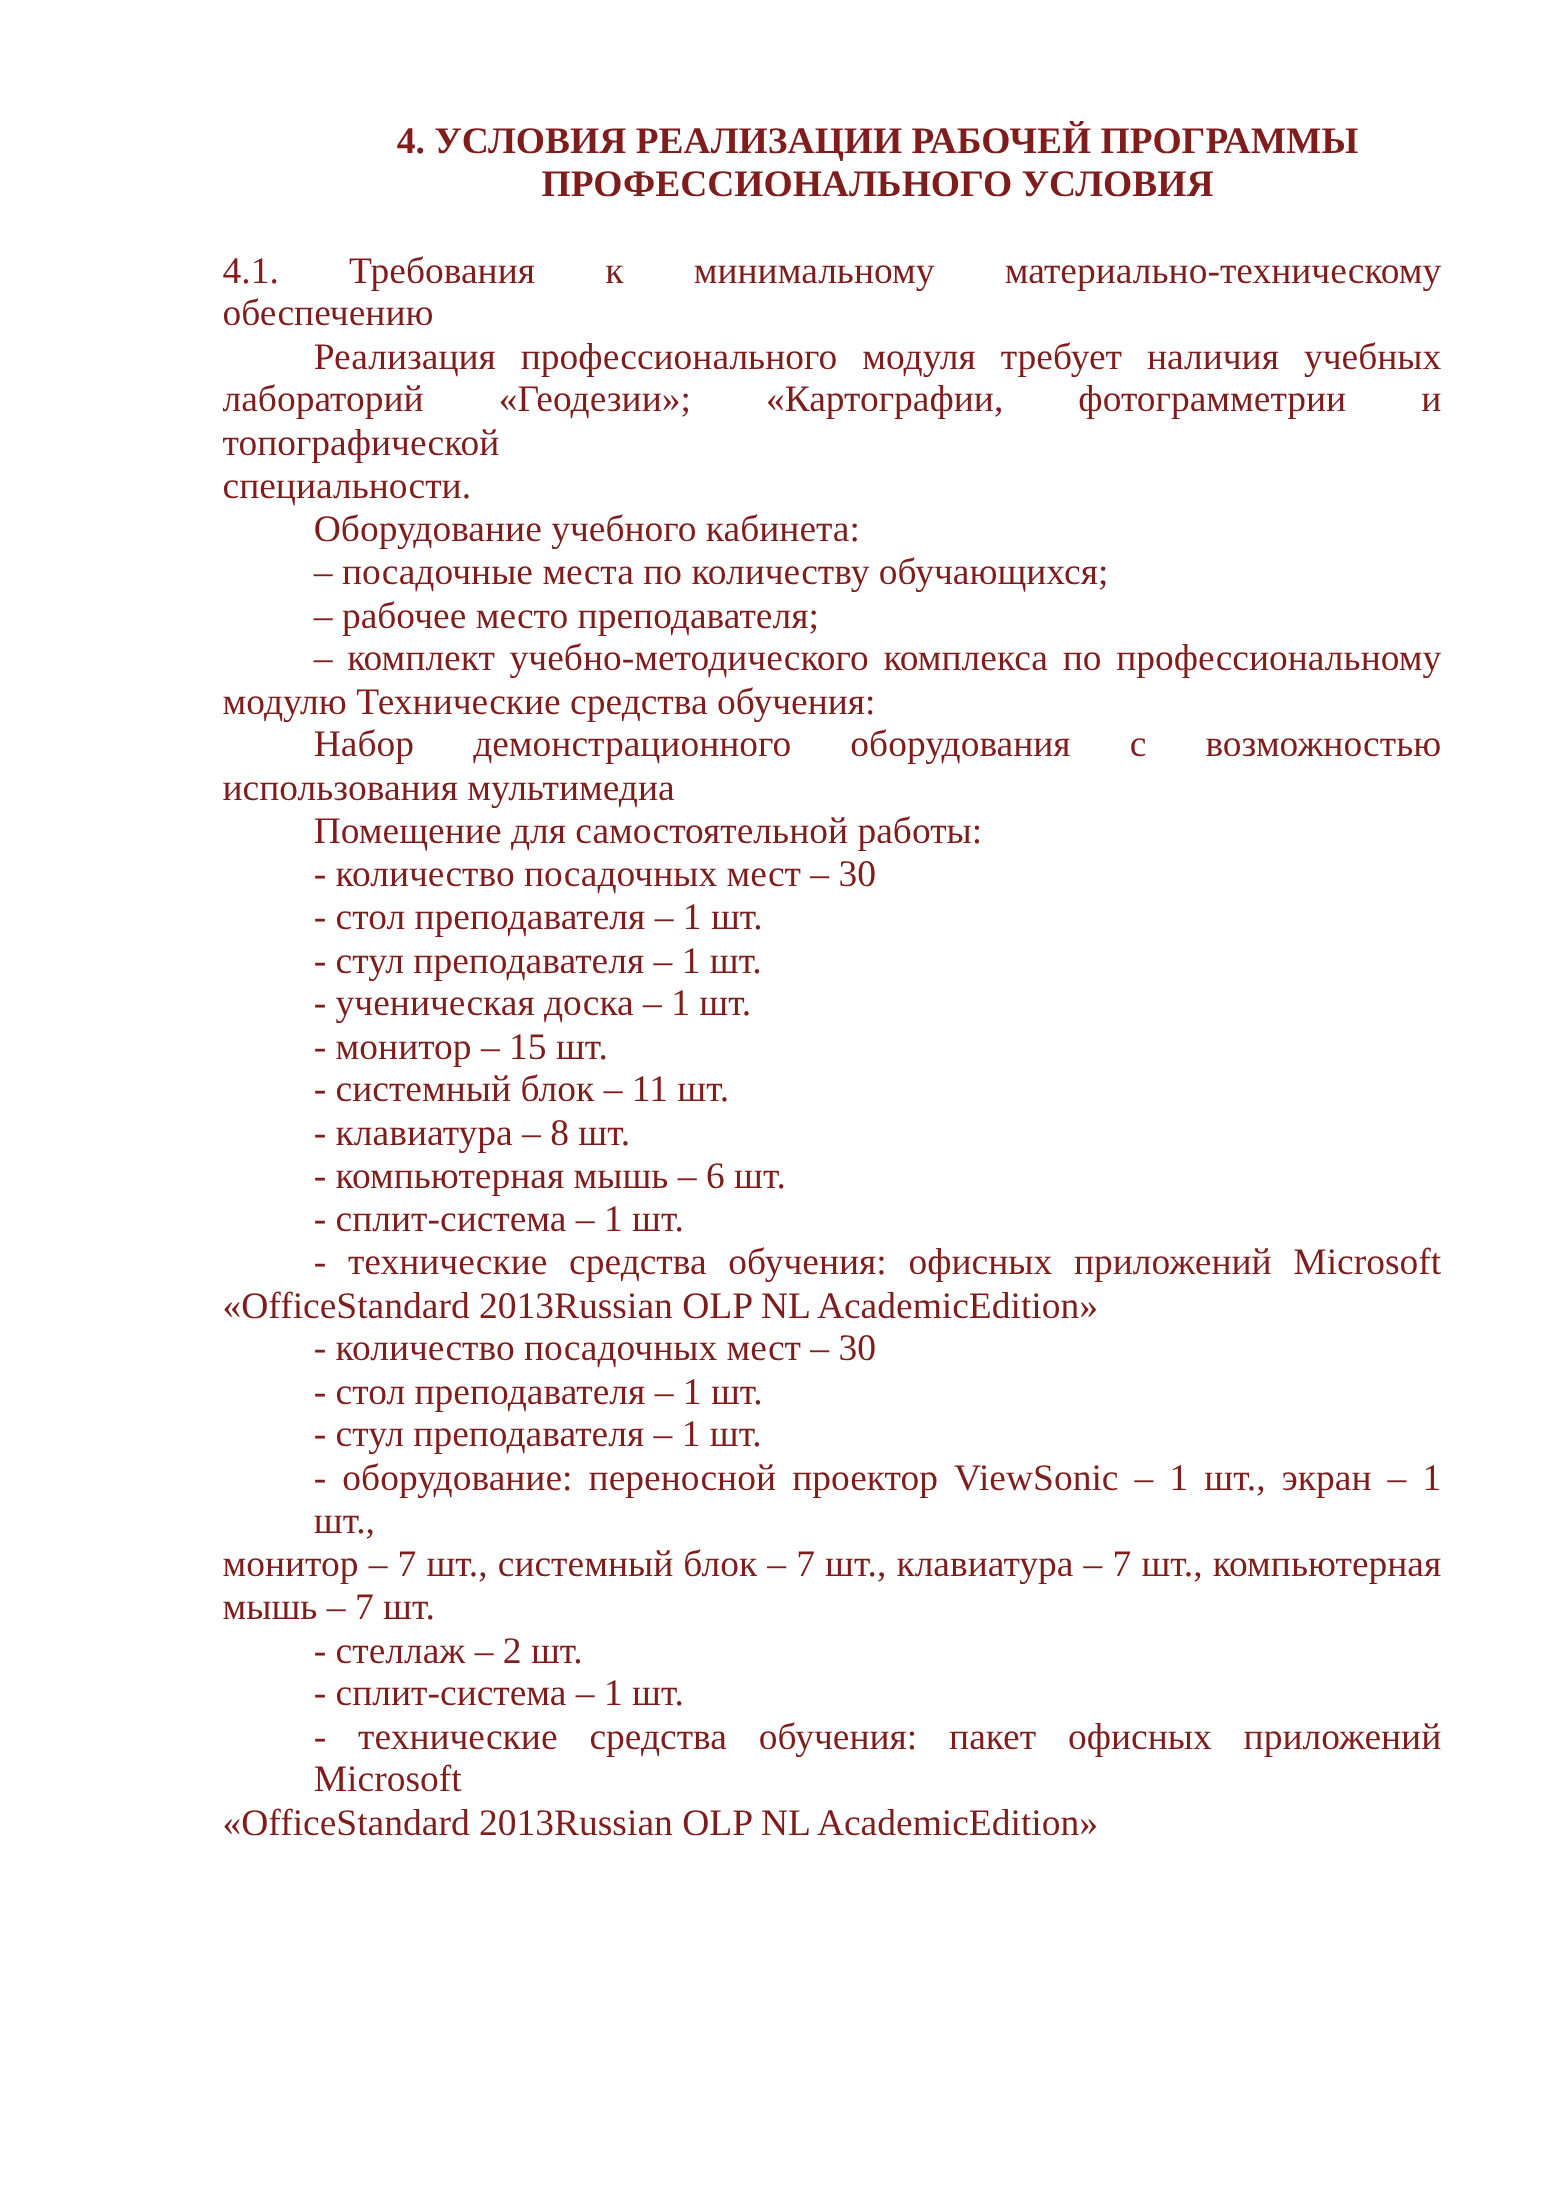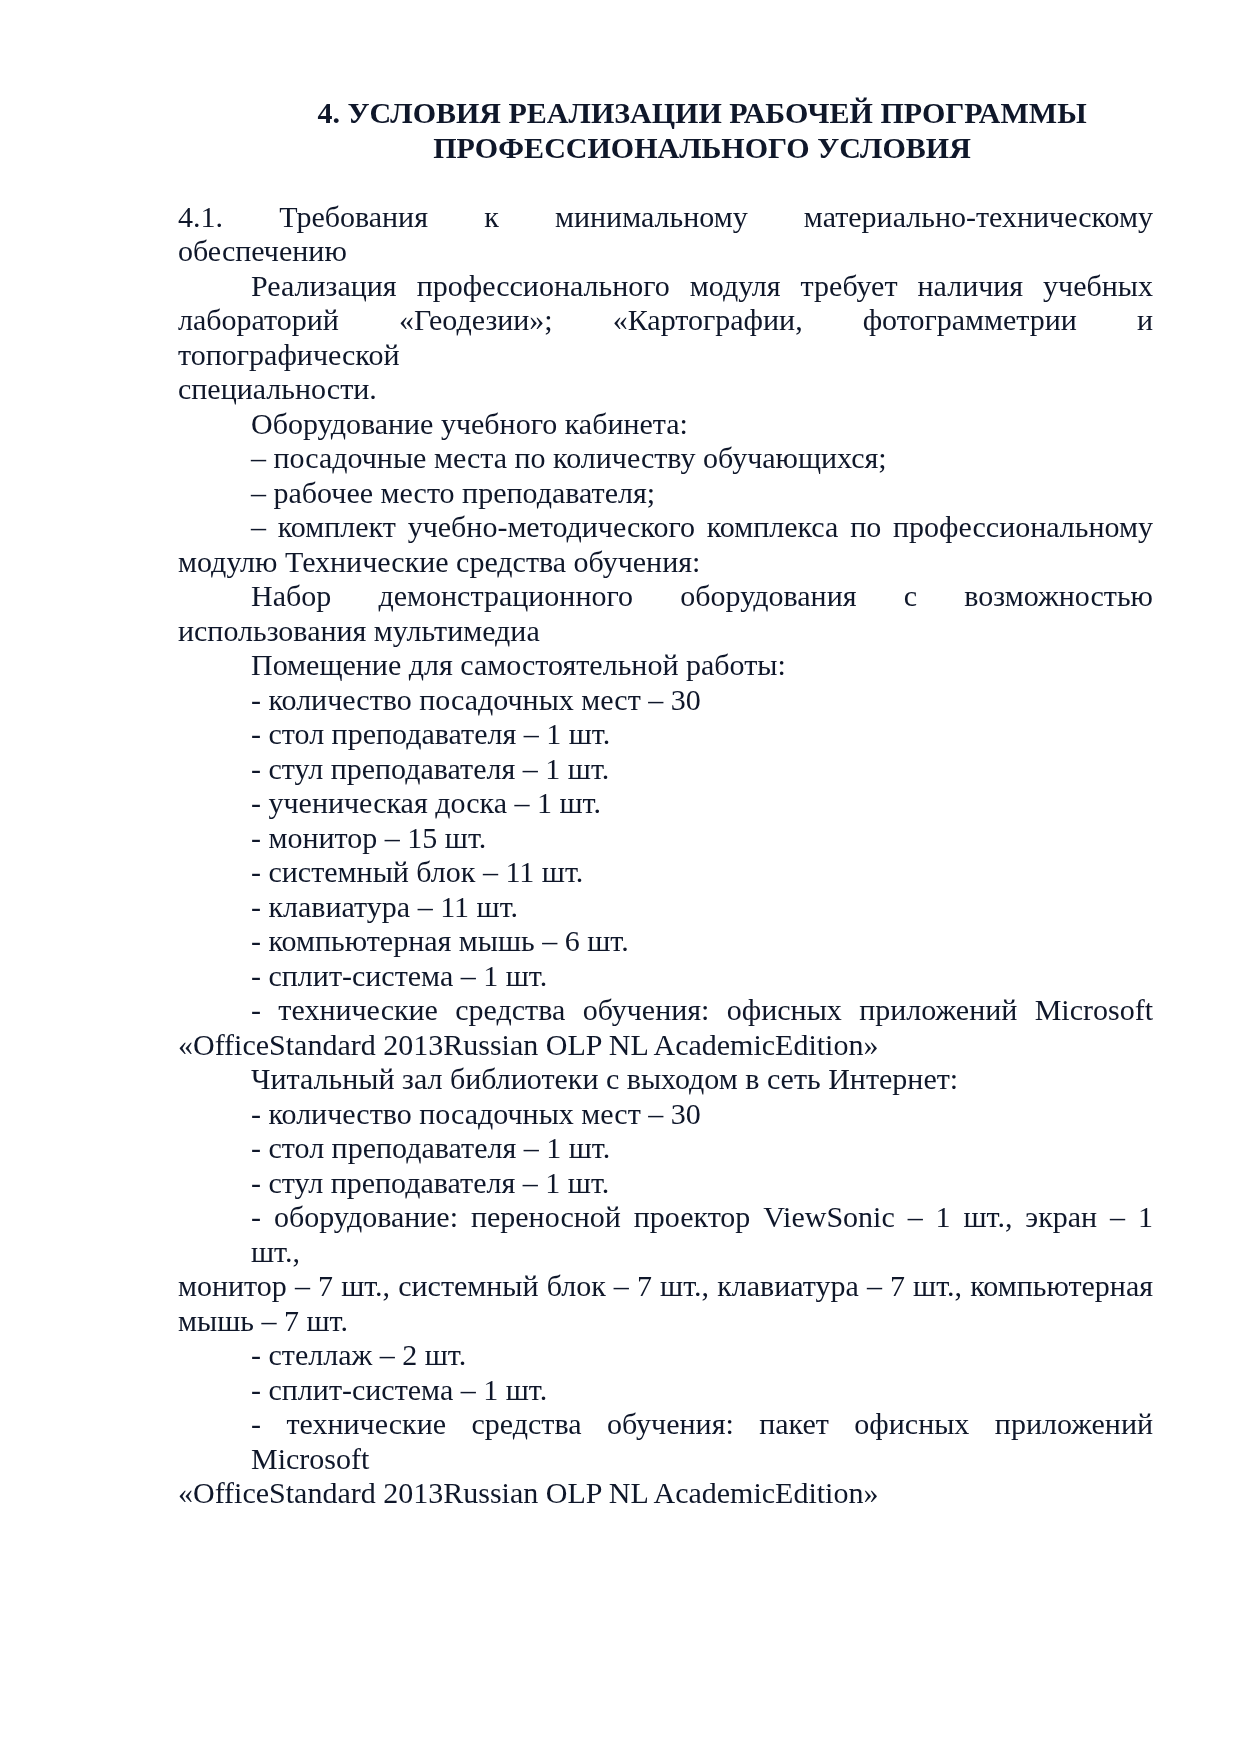--- a/index.html
+++ b/index.html
@@ -5,21 +5,21 @@
   html, body {
     margin: 0;
     padding: 0;
     background: #ffffff;
   }
   .page {
     position: relative;
     width: 1240px;
     height: 1755px;
     background: #ffffff;
-    color: #0f172a;
+    color: #7f1d1d;
     font-family: "Liberation Serif", "DejaVu Serif", serif;
     font-size: 30px;
     overflow: hidden;
   }
   .content {
     position: absolute;
     top: 96px;
     left: 178px;
     right: 87px;
   }
@@ -105,34 +105,31 @@
         <div class="block">
           <div class="line indent">- ученическая доска – 1 шт.</div>
         </div>
         <div class="block">
           <div class="line indent">- монитор – 15 шт.</div>
         </div>
         <div class="block">
           <div class="line indent">- системный блок – 11 шт.</div>
         </div>
         <div class="block">
-          <div class="line indent">- клавиатура – 11 шт.</div>
+          <div class="line indent">- клавиатура – 8 шт.</div>
         </div>
         <div class="block">
           <div class="line indent">- компьютерная мышь – 6 шт.</div>
         </div>
         <div class="block">
           <div class="line indent">- сплит-система – 1 шт.</div>
         </div>
         <div class="block">
           <div class="line fill indent">- технические средства обучения: офисных приложений Microsoft</div>
           <div class="line">«OfficeStandard 2013Russian OLP NL AcademicEdition»</div>
-        </div>
-        <div class="block">
-          <div class="line indent">Читальный зал библиотеки с выходом в сеть Интернет:</div>
         </div>
         <div class="block">
           <div class="line indent">- количество посадочных мест – 30</div>
         </div>
         <div class="block">
           <div class="line indent">- стол преподавателя – 1 шт.</div>
         </div>
         <div class="block">
           <div class="line indent">- стул преподавателя – 1 шт.</div>
         </div>

